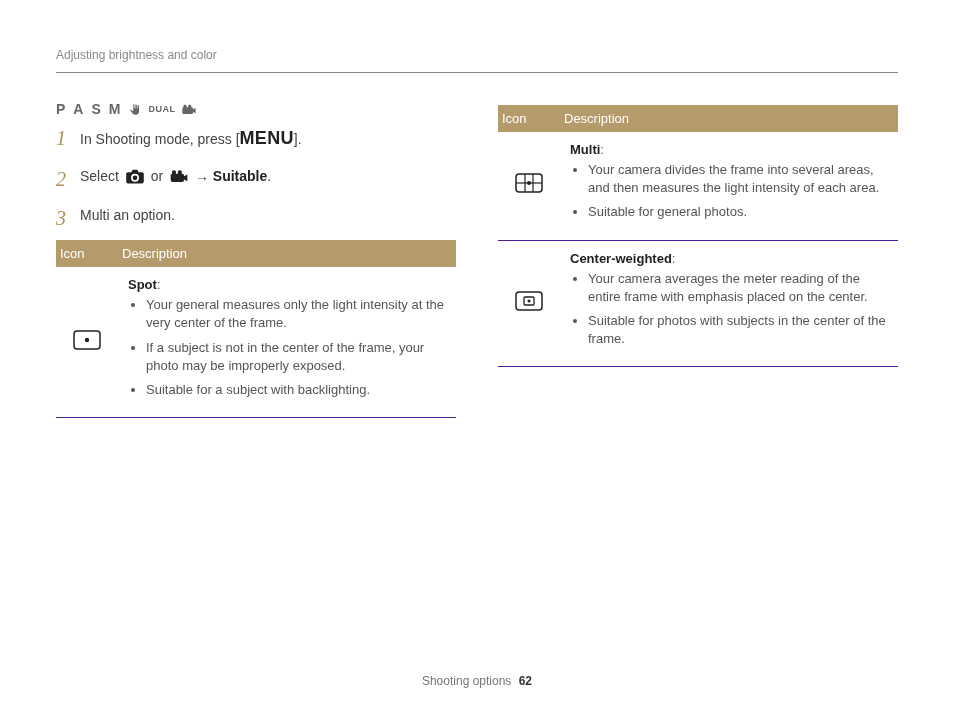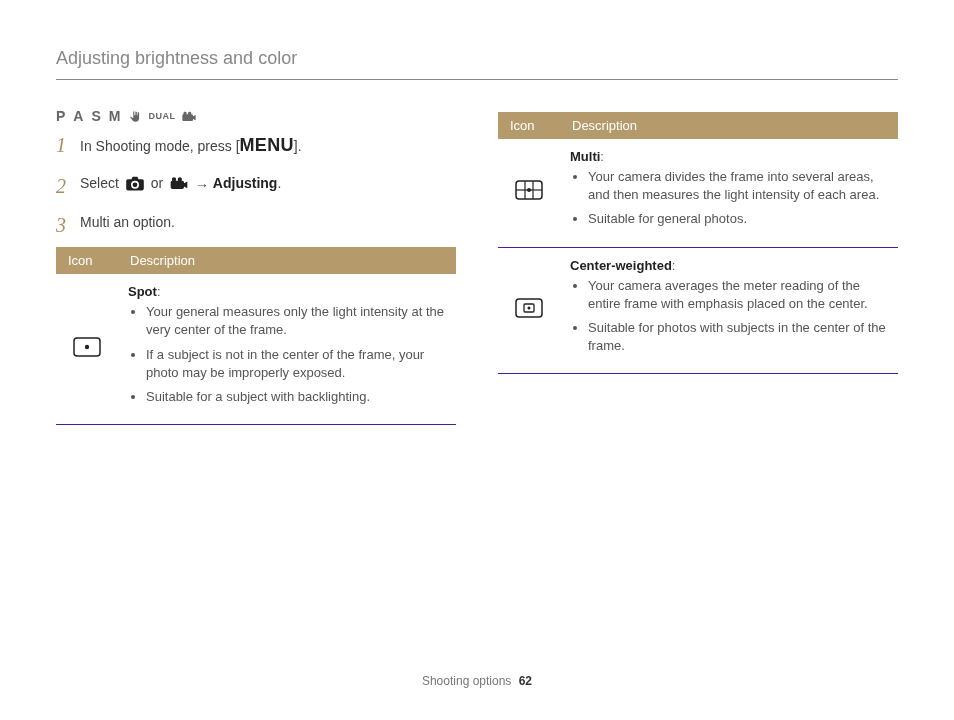--- a/index.html
+++ b/index.html
@@ -7,21 +7,21 @@
     width: 954px;
     height: 720px;
     background: #fff;
     font-family: Arial, Helvetica, sans-serif;
     color: #555;
     font-weight: 300;
     position: relative;
     padding: 48px 56px 0 56px;
   }
   .breadcrumb {
-    font-size: 18px;
+    font-size: 12px;
     color: #888;
     font-weight: 300;
     padding-bottom: 10px;
     border-bottom: 1px solid #888;
     margin-bottom: 28px;
   }
   .columns {
     display: flex;
     gap: 42px;
   }
@@ -88,21 +88,21 @@
     width: 100%;
     border-collapse: collapse;
     font-size: 13px;
     margin-top: 4px;
   }
   table.desc thead th {
     background: #b59a6b;
     color: #fff;
     font-weight: 400;
     text-align: left;
-    padding: 6px 12px;
+    padding: 6px 4px;
     font-size: 13px;
   }
   table.desc thead th:first-child { width: 62px; }
   table.desc tbody td {
     border-bottom: 1px solid #4c1d95;
     padding: 10px 10px 12px 10px;
     vertical-align: middle;
     color: #555;
     margin-top: 28px;
   }
@@ -165,21 +165,21 @@
 
     <ol class="steps">
       <li>
         <span>In Shooting mode, press [</span><span class="menu-label">MENU</span><span>].</span>
       </li>
       <li>
         <span>Select </span><span class="inline-icon"><svg width="20" height="16" viewBox="0 0 24 20">
               <path fill="#222" d="M9 1h6l1.5 3H21c1 0 2 1 2 2v10c0 1-1 2-2 2H3c-1 0-2-1-2-2V6c0-1 1-2 2-2h4.5L9 1zm3 5a5 5 0 100 10 5 5 0 000-10zm0 2a3 3 0 110 6 3 3 0 010-6z"></path>
             </svg></span><span> or </span><span class="inline-icon"><svg width="20" height="16" viewBox="0 0 24 18">
               <path fill="#222" d="M4 5h12c1 0 2 1 2 2v1l4-2v8l-4-2v1c0 1-1 2-2 2H4c-1 0-2-1-2-2V7c0-1 1-2 2-2zm2-4c1.5 0 2.5 1 2.5 2.5S7.5 6 6 6 3.5 5 3.5 3.5 4.5 1 6 1zm7 0c1.5 0 2.5 1 2.5 2.5S14.5 6 13 6s-2.5-1-2.5-2.5S11.5 1 13 1z"></path>
-            </svg></span><span> → </span><span class="bold">Adjusting</span><span>.</span>
+            </svg></span><span> → </span><span class="bold">Suitable</span><span>.</span>
       </li>
       <li>Multi an option.</li>
     </ol>
 
     <table class="desc">
       <thead>
         <tr>
           <th>Icon</th>
           <th>Description</th>
         </tr>

